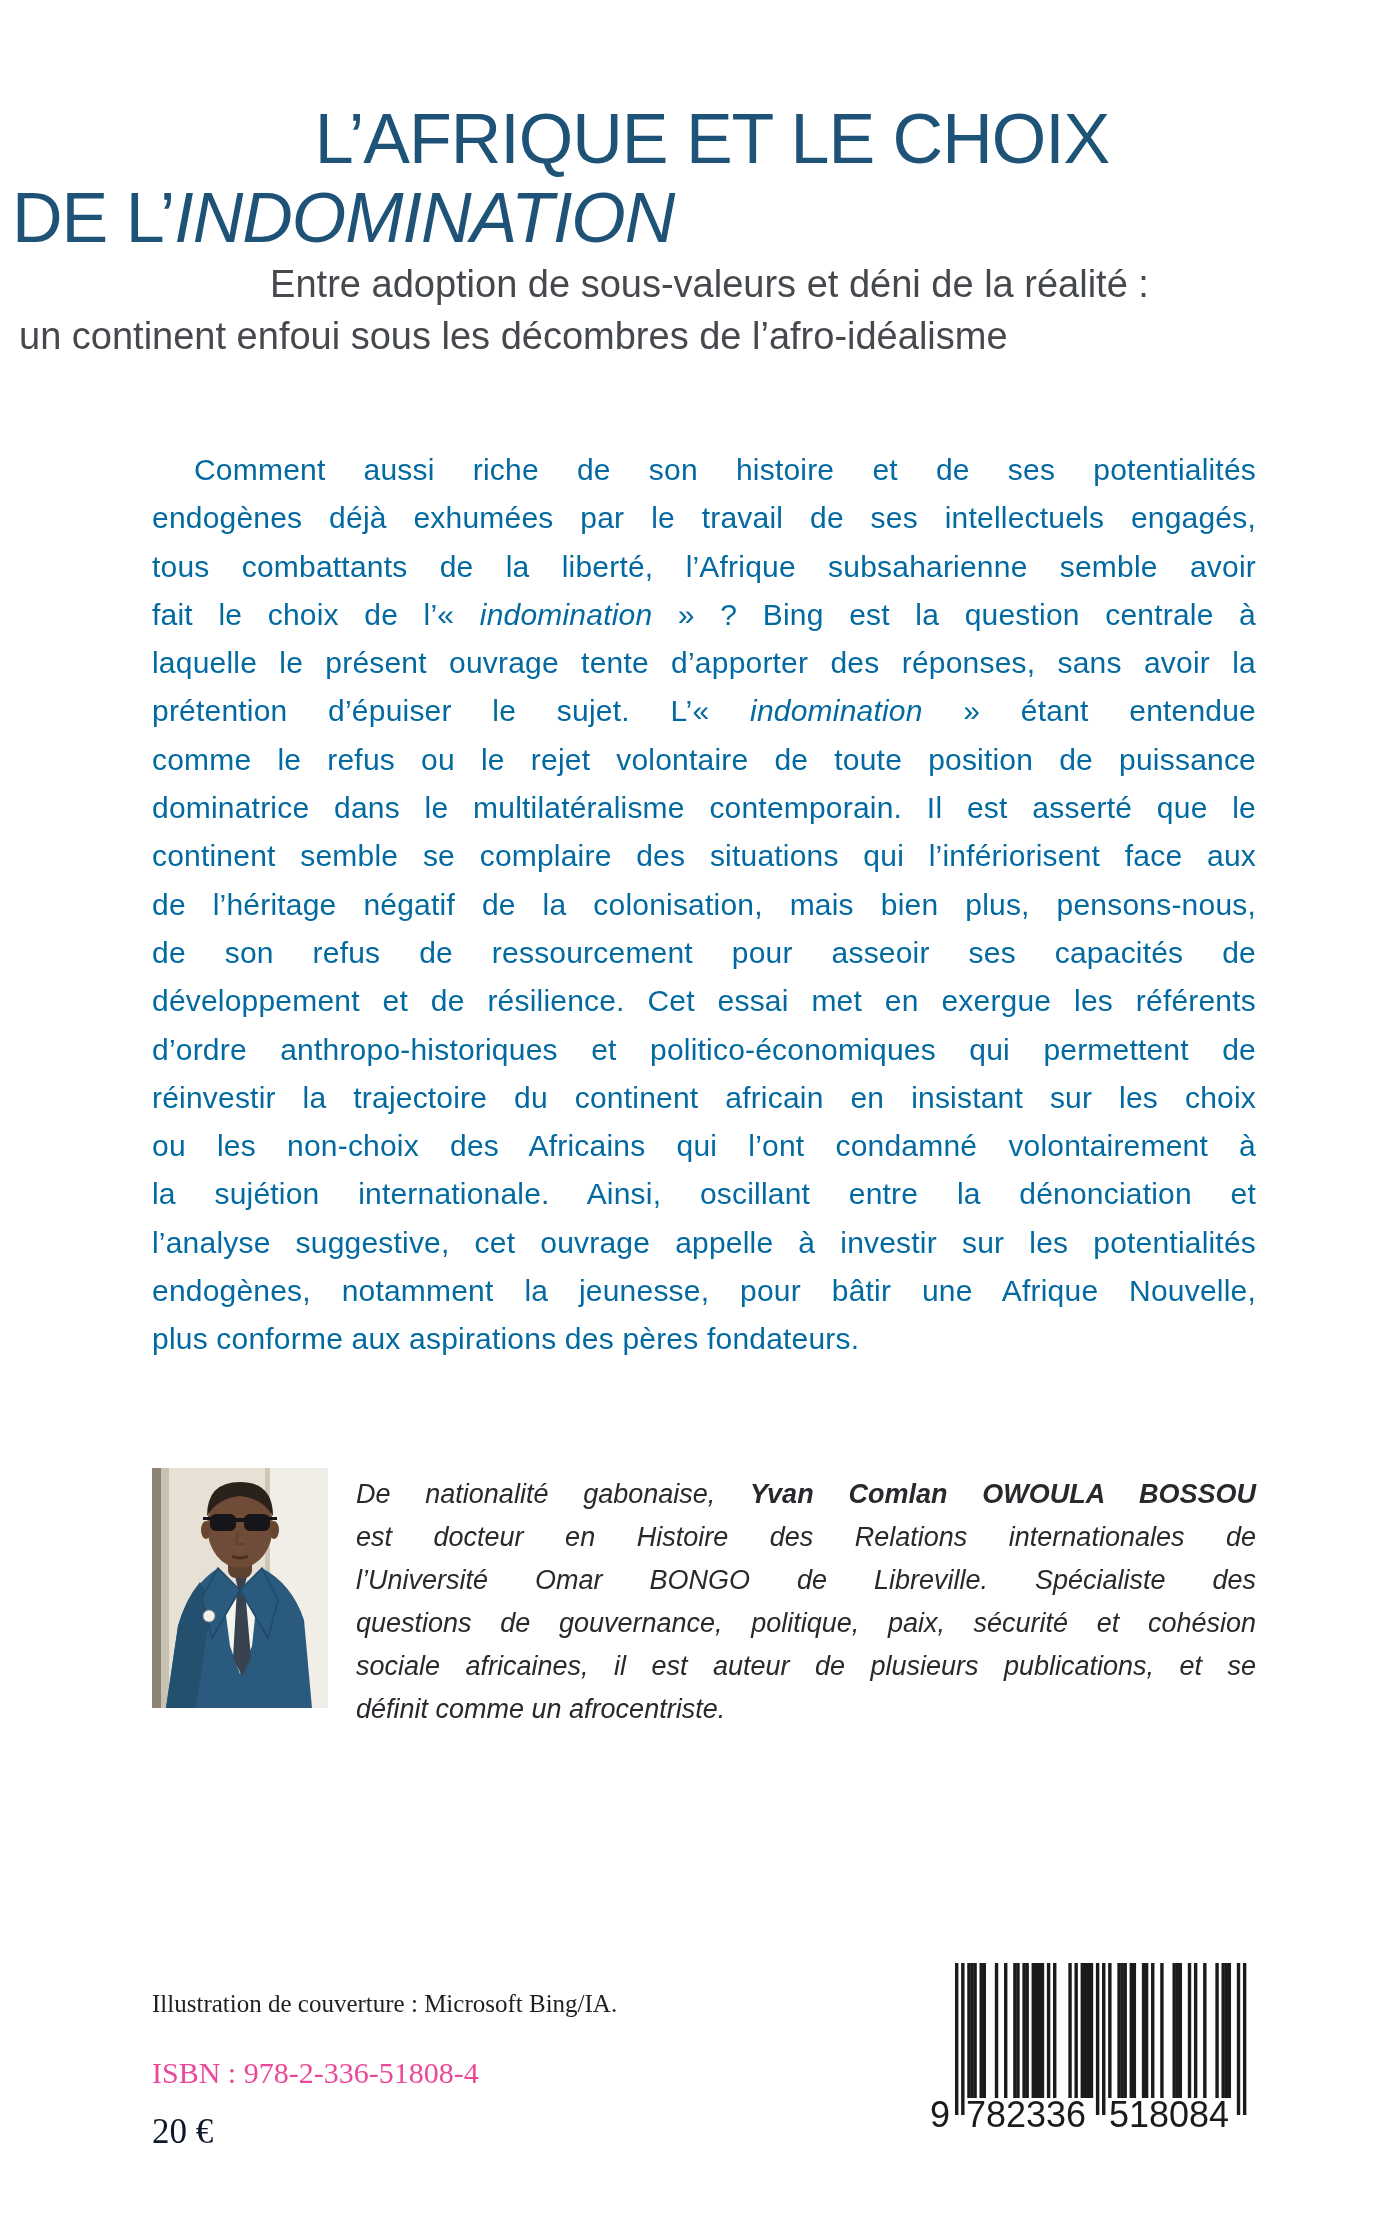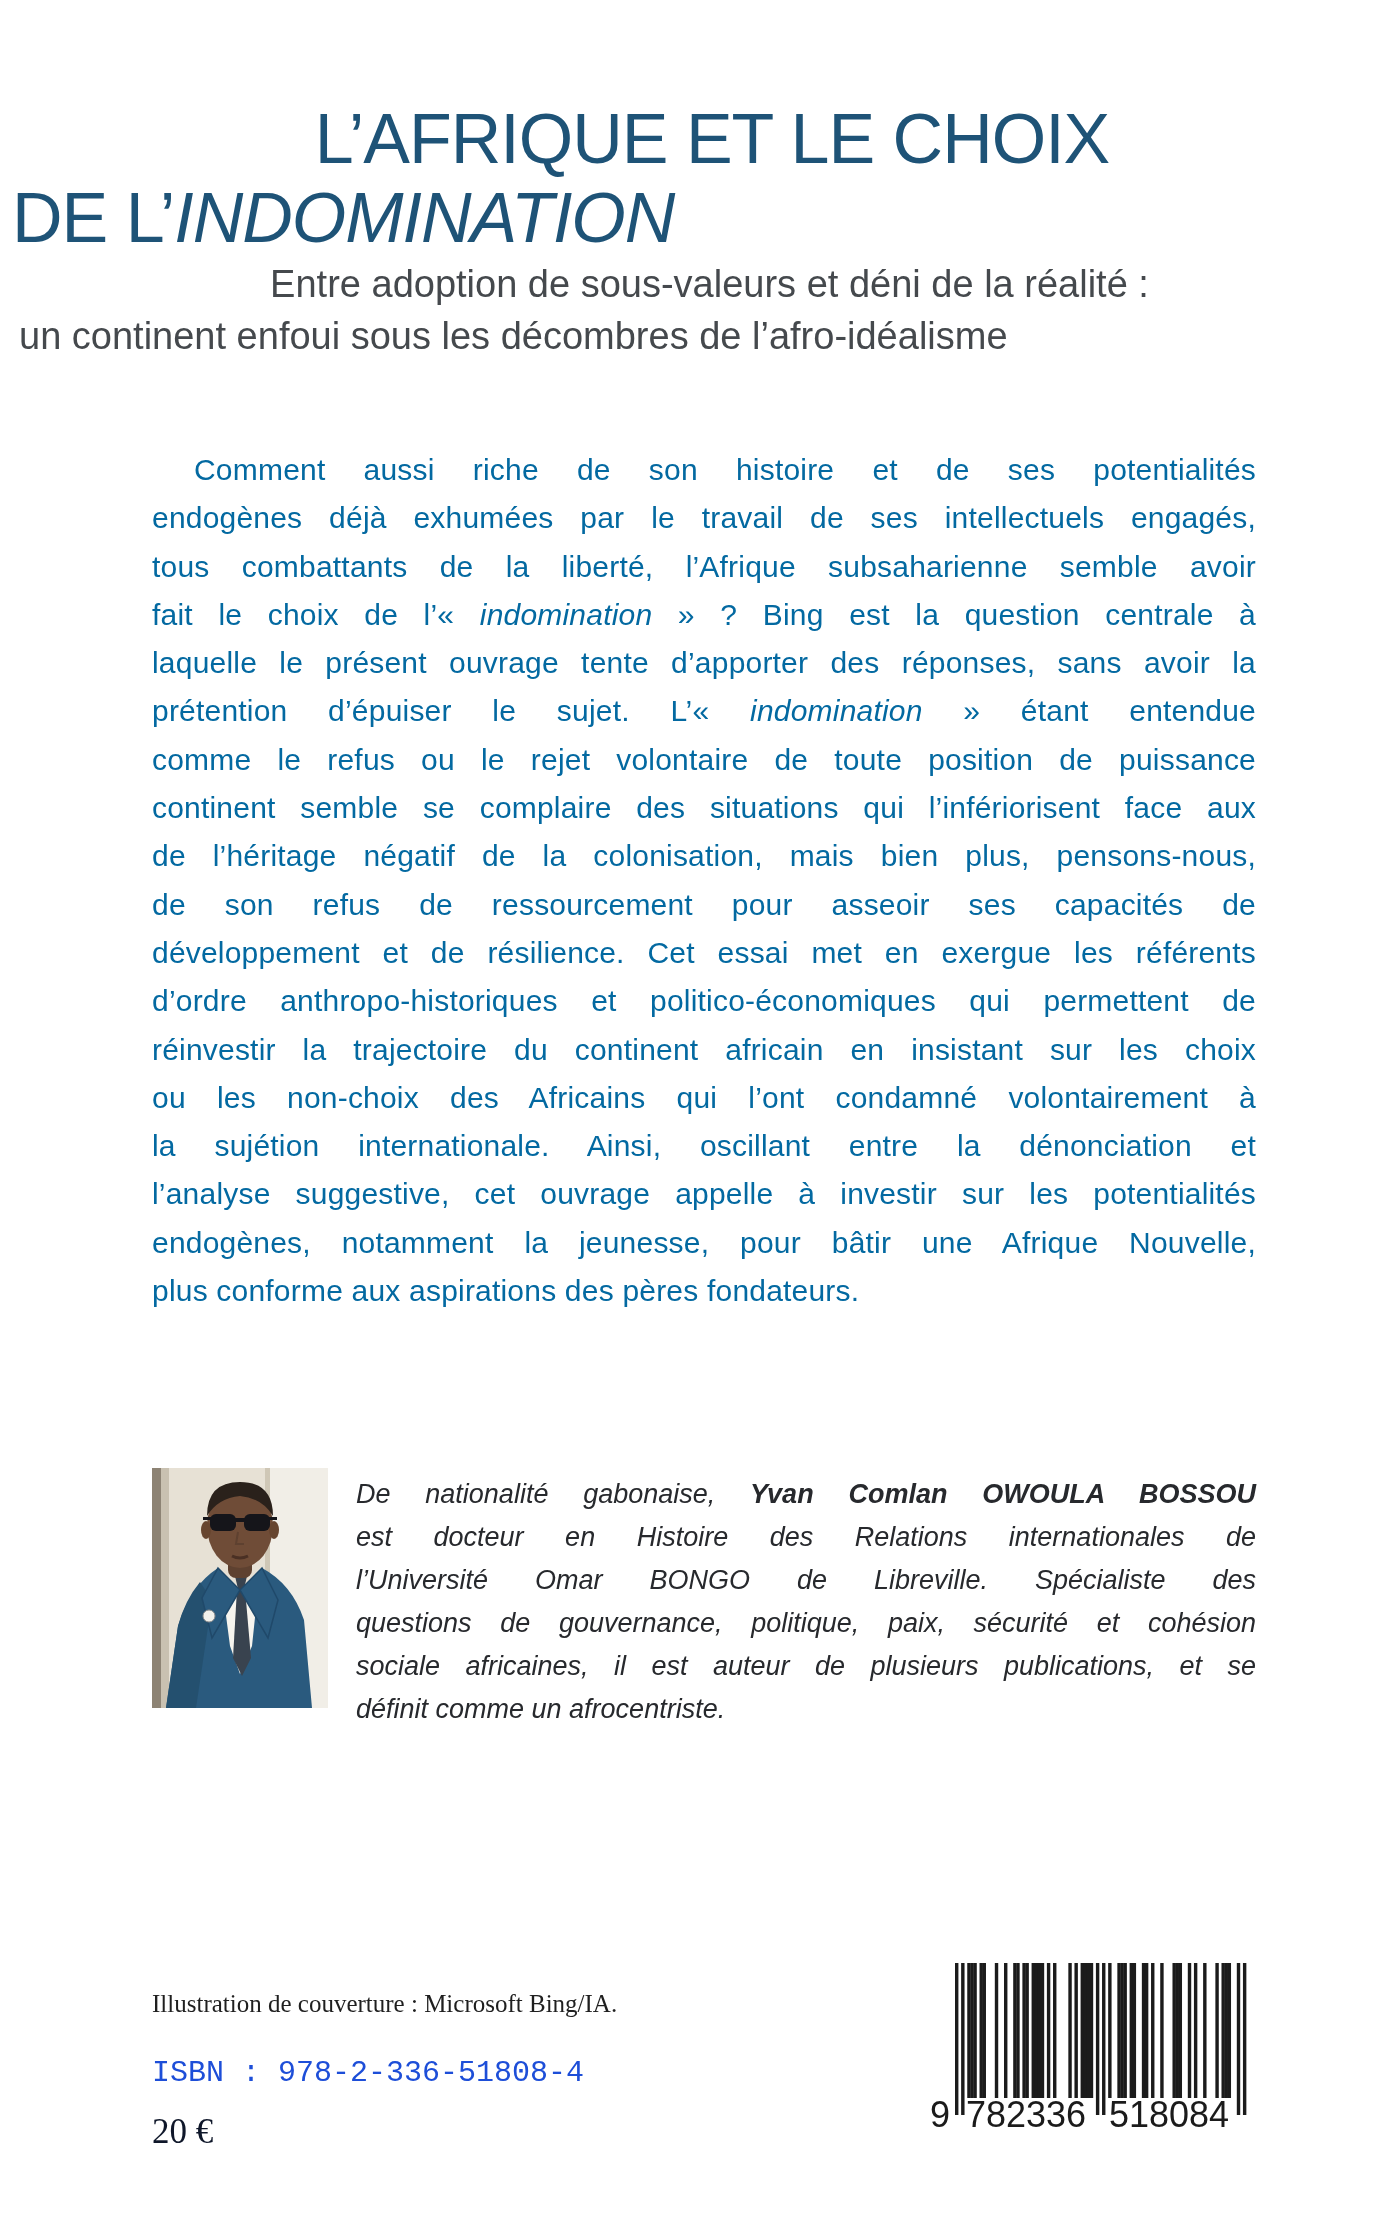--- a/index.html
+++ b/index.html
@@ -38,21 +38,21 @@
     position:absolute;left:356px;top:1473px;width:900px;
     font-style:italic;font-size:27px;line-height:43px;color:#27292d;
   }
   
   .credit{
     position:absolute;left:152px;top:1990px;
     font-family:"Liberation Serif", serif;font-size:25px;color:#1f1f1f;
   }
   .isbn{
     position:absolute;left:152px;top:2056px;
-    font-family:Liberation Mono, monospace;font-size:30px;color:#1d4ed8;
+    font-family:Liberation Serif, serif;font-size:30px;color:#ec4899;
   }
   .price{
     position:absolute;left:152px;top:2112px;
     font-family:"Liberation Serif", serif;font-size:35px;color:#0f172a;
   }
   .barcode{position:absolute;left:928px;top:1963px;width:322px;height:170px;}
 </style>
 </head>
 <body>
 
@@ -69,20 +69,21 @@
     </div>
 
   <div class="synopsis">
       <div class="tline indent"><span class="">Comment aussi riche de son histoire et de ses potentialités</span></div>
       <div class="tline"><span class="">endogènes déjà exhumées par le travail de ses intellectuels engagés,</span></div>
       <div class="tline"><span class="">tous combattants de la liberté, l’Afrique subsaharienne semble avoir</span></div>
       <div class="tline"><span class="">fait le choix de l’« </span><span class="it ">indomination</span><span class=""> » ? Bing est la question centrale à</span></div>
       <div class="tline"><span class="">laquelle le présent ouvrage tente d’apporter des réponses, sans avoir la</span></div>
       <div class="tline"><span class="">prétention d’épuiser le sujet. L’« </span><span class="it ">indomination</span><span class=""> » étant entendue</span></div>
       <div class="tline"><span class="">comme le refus ou le rejet volontaire de toute position de puissance</span></div>
+      <div class="tline"><span class="">dominatrice dans le multilatéralisme contemporain. Il est asserté que le</span></div>
       <div class="tline"><span class="">continent semble se complaire des situations qui l’infériorisent face aux</span></div>
       <div class="tline"><span class="">de l’héritage négatif de la colonisation, mais bien plus, pensons-nous,</span></div>
       <div class="tline"><span class="">de son refus de ressourcement pour asseoir ses capacités de</span></div>
       <div class="tline"><span class="">développement et de résilience. Cet essai met en exergue les référents</span></div>
       <div class="tline"><span class="">d’ordre anthropo-historiques et politico-économiques qui permettent de</span></div>
       <div class="tline"><span class="">réinvestir la trajectoire du continent africain en insistant sur les choix</span></div>
       <div class="tline"><span class="">ou les non-choix des Africains qui l’ont condamné volontairement à</span></div>
       <div class="tline"><span class="">la sujétion internationale. Ainsi, oscillant entre la dénonciation et</span></div>
       <div class="tline"><span class="">l’analyse suggestive, cet ouvrage appelle à investir sur les potentialités</span></div>
       <div class="tline"><span class="">endogènes, notamment la jeunesse, pour bâtir une Afrique Nouvelle,</span></div>

